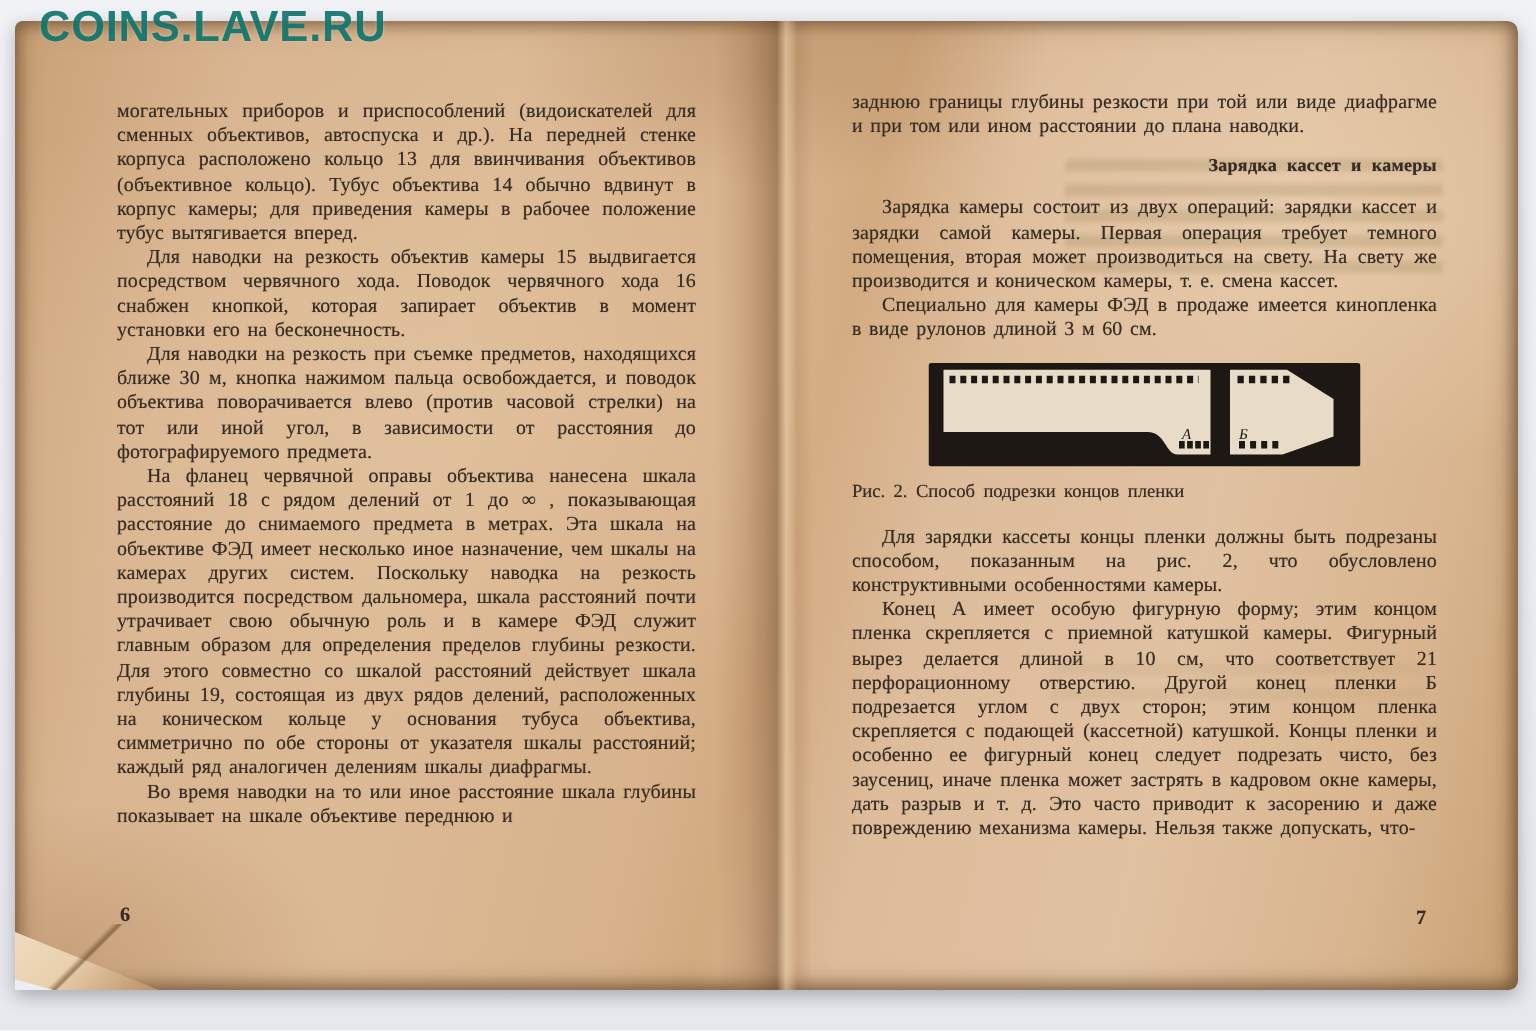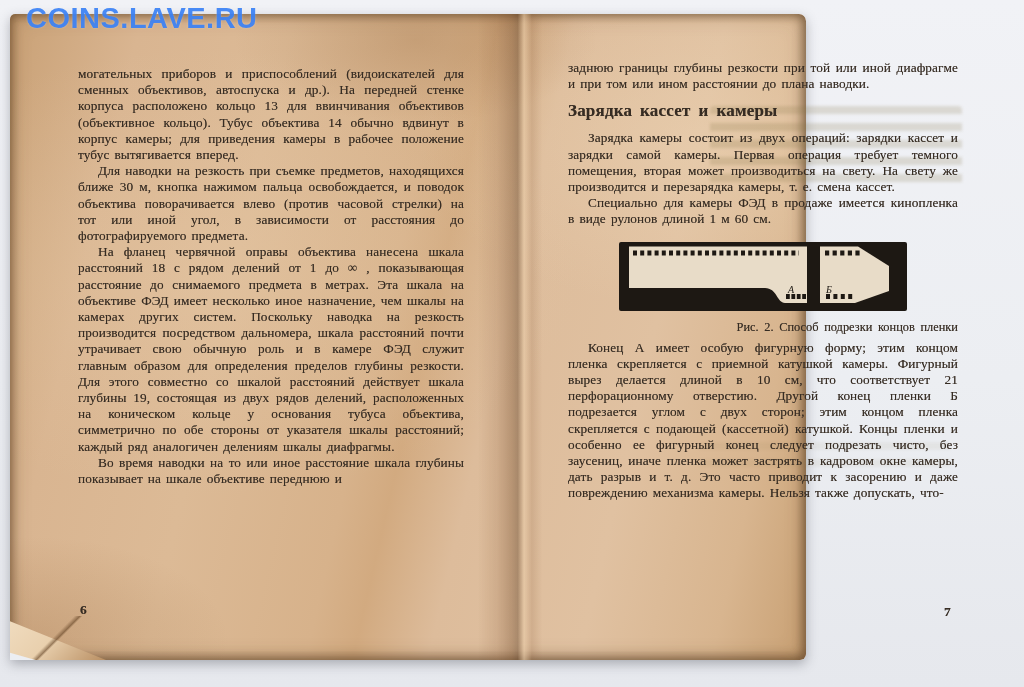--- a/index.html
+++ b/index.html
@@ -5,21 +5,21 @@
   html,body{margin:0;padding:0;}
   body{
     width:1024px;height:687px;overflow:hidden;
     background:linear-gradient(180deg,#f1f2f6 0%,#eceef2 55%,#e6e8ed 100%);
     font-family:"Liberation Serif",serif;
   }
   .stage{position:relative;width:1024px;height:687px;}
 
   
   .book{
-    position:absolute;left:10px;top:14px;width:796px;height:646px;
+    position:absolute;left:10px;top:14px;width:1002px;height:646px;
     border-radius:5px 7px 6px 4px;
     background:
       radial-gradient(ellipse 260px 120px at 51% 4%, rgba(150,105,62,.28), rgba(150,105,62,0) 70%),
       radial-gradient(ellipse 300px 160px at 3% 97%, rgba(146,100,55,.25), rgba(146,100,55,0) 65%),
       radial-gradient(ellipse 420px 240px at 88% 20%, rgba(238,214,182,.45), rgba(238,214,182,0) 70%),
       radial-gradient(ellipse 500px 300px at 25% 40%, rgba(233,205,170,.35), rgba(233,205,170,0) 75%),
       linear-gradient(103deg,#c9a176 0%,#d9b591 14%,#dcba96 30%,#d7b28b 47%,#d2aa80 52%,#ddbc9b 60%,#e0c1a1 76%,#d8b58f 90%,#c8a073 100%);
     box-shadow:
       0 4px 12px rgba(55,58,70,.35),
       inset 0 0 22px rgba(96,64,34,.22),
@@ -72,72 +72,73 @@
   .col{position:absolute;color:#362c23;}
   .col-left{left:68px;top:52px;width:386px;}
   .col-right{left:558px;top:46px;width:390px;}
   .p{
     margin:0;font-size:13.3px;line-height:16.2px;text-align:justify;
     word-spacing:1.6px;letter-spacing:.1px;
     text-shadow:0 0 .5px rgba(54,44,35,.55);
   }
   .p.ind{text-indent:20px;}
   .heading{
-    margin:10px 0 11px;font-size:17px;line-height:17px;font-weight:bold;
-    text-align:left;word-spacing:3.5px;letter-spacing:.2px;
+    margin:10px 0 11px;font-size:12px;line-height:17px;font-weight:bold;
+    text-align:right;word-spacing:3.5px;letter-spacing:.2px;
     text-shadow:0 0 .5px rgba(54,44,35,.6);
   }
   .pageno{
     position:absolute;font-size:13.5px;color:#362c23;font-weight:bold;
     text-shadow:0 0 .5px rgba(54,44,35,.5);
   }
   .pn-left{left:70px;top:588px;}
   .pn-right{left:934px;top:590px;}
 
   
   .figure{width:288px;height:69px;margin:14px auto 9px;}
   .figure svg{display:block;}
   .caption{
-    text-align:right;font-size:12.4px;line-height:15px;margin:0 0 5px;
+    text-align:left;font-size:12.4px;line-height:15px;margin:0 0 15px;
     word-spacing:2.5px;color:#362c23;text-shadow:0 0 .5px rgba(54,44,35,.55);
   }
   .fig-label{font:italic 10px "Liberation Serif",serif;fill:#1d1813;}
 
   
   .watermark{
     position:absolute;left:26px;top:1px;
     font-family:"Liberation Sans",sans-serif;font-weight:bold;
     font-size:29px;line-height:34px;letter-spacing:.5px;
-    color:#3b82f6;opacity:.92;
+    color:#0f766e;opacity:.92;
     text-shadow:0 0 2px rgba(255,245,235,.35);
   }
 </style>
 </head>
 <body>
 
 <div class="stage">
 
   <div class="book">
     <div class="crease"></div>
     <div class="bleed"></div>
     <div class="bleed b2"></div>
 
     <div class="col col-left">
       <p class="p">могательных приборов и приспособлений (видоискателей для сменных объективов, автоспуска и др.). На передней стенке корпуса расположено кольцо 13 для ввинчивания объективов (объективное кольцо). Тубус объектива 14 обычно вдвинут в корпус камеры; для приведения камеры в рабочее положение тубус вытягивается вперед.</p>
+      <p class="p ind">Для наводки на резкость объектив камеры 15 выдвигается посредством червячного хода. Поводок червячного хода 16 снабжен кнопкой, которая запирает объектив в момент установки его на бесконечность.</p>
       <p class="p ind">Для наводки на резкость при съемке предметов, находящихся ближе 30 м, кнопка нажимом пальца освобождается, и поводок объектива поворачивается влево (против часовой стрелки) на тот или иной угол, в зависимости от расстояния до фотографируемого предмета.</p>
       <p class="p ind">На фланец червячной оправы объектива нанесена шкала расстояний 18 с рядом делений от 1 до ∞ , показывающая расстояние до снимаемого предмета в метрах. Эта шкала на объективе ФЭД имеет несколько иное назначение, чем шкалы на камерах других систем. Поскольку наводка на резкость производится посредством дальномера, шкала расстояний почти утрачивает свою обычную роль и в камере ФЭД служит главным образом для определения пределов глубины резкости. Для этого совместно со шкалой расстояний действует шкала глубины 19, состоящая из двух рядов делений, расположенных на коническом кольце у основания тубуса объектива, симметрично по обе стороны от указателя шкалы расстояний; каждый ряд аналогичен делениям шкалы диафрагмы.</p>
       <p class="p ind">Во время наводки на то или иное расстояние шкала глубины показывает на шкале объективе переднюю и</p>
     </div>
     <div class="pageno pn-left">6</div>
 
     <div class="col col-right">
-      <p class="p">заднюю границы глубины резкости при той или иной диафрагме и при том или ином расстоянии до плана наводки.</p>
+      <p class="p">заднюю границы глубины резкости при той или виде диафрагме и при том или ином расстоянии до плана наводки.</p>
       <h3 class="heading">Зарядка кассет и камеры</h3>
-      <p class="p ind">Зарядка камеры состоит из двух операций: зарядки кассет и зарядки самой камеры. Первая операция требует темного помещения, вторая может производиться на свету. На свету же производится и перезарядка камеры, т. е. смена кассет.</p>
-      <p class="p ind">Специально для камеры ФЭД в продаже имеется кинопленка в виде рулонов длиной 1 м 60 см.</p>
+      <p class="p ind">Зарядка камеры состоит из двух операций: зарядки кассет и зарядки самой камеры. Первая операция требует темного помещения, вторая может производиться на свету. На свету же производится и коническом камеры, т. е. смена кассет.</p>
+      <p class="p ind">Специально для камеры ФЭД в продаже имеется кинопленка в виде рулонов длиной 3 м 60 см.</p>
 
       <div class="figure">
         <svg width="288" height="69" viewBox="0 0 288 69" xmlns="http://www.w3.org/2000/svg">
 
           <rect x="0" y="0" width="288" height="69" rx="2" fill="#1d1813"></rect>
 
           <path d="M 10 4.5 H 188 V 61 H 166 C 158 61 158 46 146 46 H 10 Z" fill="#e8dcc8"></path>
 
           <line x1="14" y1="11" x2="180" y2="11" stroke="#1d1813" stroke-width="5" stroke-dasharray="4 3.2"></line>
 
@@ -146,20 +147,21 @@
           <path d="M 201 4.5 H 239 L 270 24 V 49 L 236 61 H 201 Z" fill="#e8dcc8"></path>
           <line x1="206" y1="11" x2="242" y2="11" stroke="#1d1813" stroke-width="5" stroke-dasharray="4.2 3.4"></line>
           <line x1="207" y1="54.5" x2="235" y2="54.5" stroke="#1d1813" stroke-width="5" stroke-dasharray="4 3.4"></line>
 
           <text class="fig-label" x="169" y="50.5">А</text>
           <text class="fig-label" x="207" y="50.5">Б</text>
         </svg>
       </div>
       <div class="caption">Рис. 2. Способ подрезки концов пленки</div>
 
+      <p class="p ind">Для зарядки кассеты концы пленки должны быть подрезаны способом, показанным на рис. 2, что обусловлено конструктивными особенностями камеры.</p>
       <p class="p ind">Конец А имеет особую фигурную форму; этим концом пленка скрепляется с приемной катушкой камеры. Фигурный вырез делается длиной в 10 см, что соответствует 21 перфорационному отверстию. Другой конец пленки Б подрезается углом с двух сторон; этим концом пленка скрепляется с подающей (кассетной) катушкой. Концы пленки и особенно ее фигурный конец следует подрезать чисто, без заусениц, иначе пленка может застрять в кадровом окне камеры, дать разрыв и т. д. Это часто приводит к засорению и даже повреждению механизма камеры. Нельзя также допускать, что-</p>
     </div>
     <div class="pageno pn-right">7</div>
 
     <div class="fold-back"></div>
     <div class="fold-line"></div>
     <div class="fold-cut"></div>
   </div>
 
   <div class="watermark">COINS.LAVE.RU</div>

